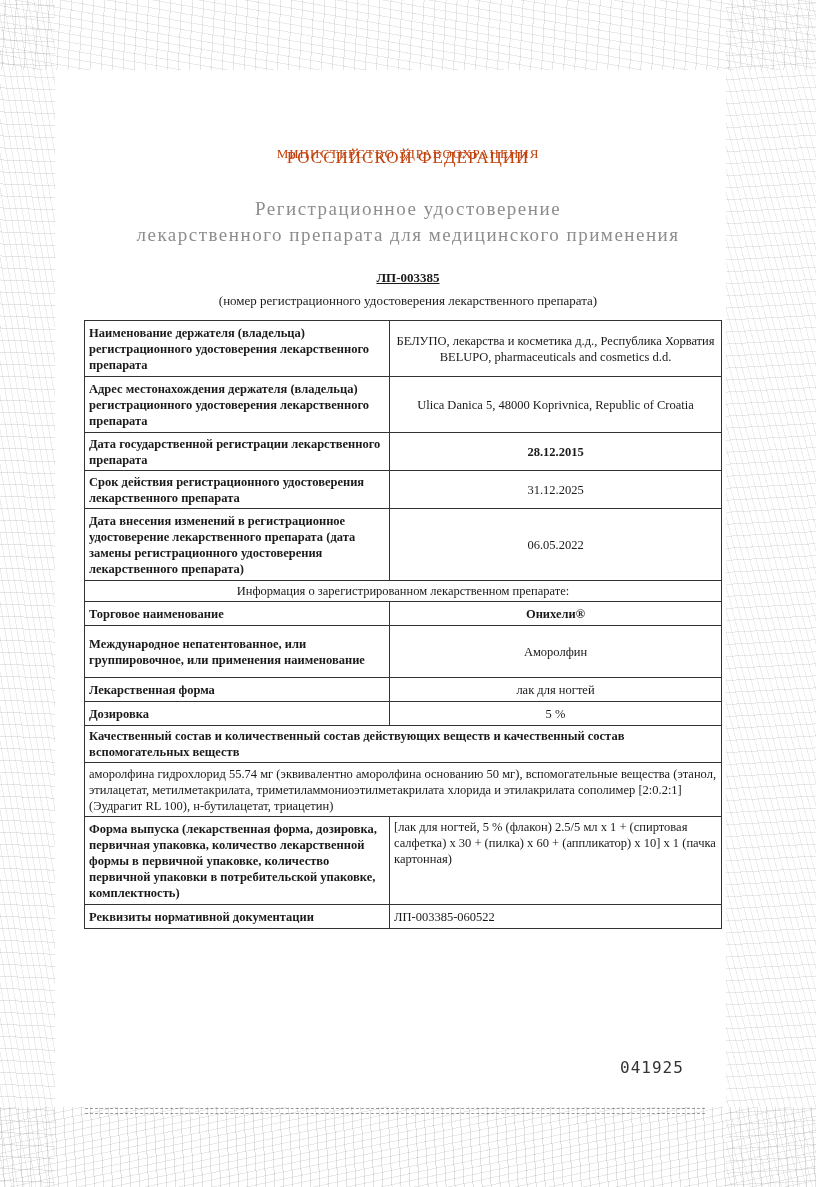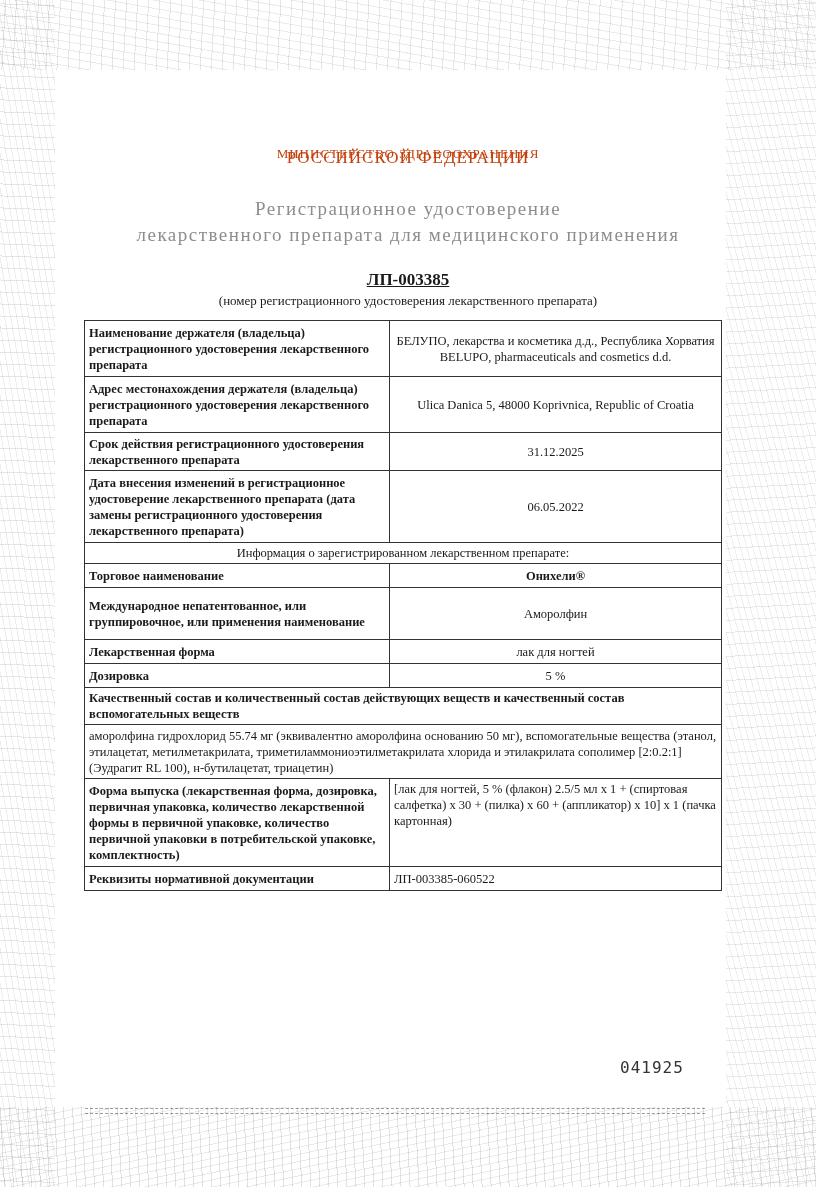--- a/index.html
+++ b/index.html
@@ -29,21 +29,21 @@
   .bottom-band { position:absolute; left:85px; top:1108px; width:620px; height:4px;
     border-top:1px dashed rgba(60,60,60,0.5); border-bottom:1px dashed rgba(60,60,60,0.5); }
 
   .faded { position:absolute; left:0; width:816px; text-align:center; color:#c2410c; letter-spacing:1px; }
   .ministry1 { top:146px; font-size:13px; }
   .ministry2 { top:148px; font-size:17px; }
   .cert-title1 { top:198px; font-size:19px; color:#8d8d8d; letter-spacing:1.5px; }
   .cert-title2 { top:224px; font-size:19px; color:#8d8d8d; letter-spacing:1.5px; }
 
   .regnum { position:absolute; top:270px; left:0; width:816px; text-align:center;
-            font-size:17px; font-weight:bold; text-decoration:underline; }
+            font-size:13px; font-weight:bold; text-decoration:underline; }
   .regnum-caption { position:absolute; top:293px; left:0; width:816px; text-align:center; font-size:13px; }
 
   table.main { position:absolute; left:84px; top:320px; width:638px; border-collapse:collapse; font-size:12.5px; line-height:16px; }
   table.main td { border:1px solid #333; vertical-align:middle; padding:2px 4px; }
   td.label { width:296px; font-weight:bold; }
   td.value { text-align:center; }
   td.value.left { text-align:left; vertical-align:top; }
   td.center-row { text-align:center; font-weight:normal; }
   td.full-bold { font-weight:bold; }
   td.full { }
@@ -75,20 +75,24 @@
       <tr style="height:56px;">
     <td class="label">Наименование держателя (владельца) регистрационного удостоверения лекарственного препарата</td>
     <td class="value">
       <div>БЕЛУПО, лекарства и косметика д.д., Республика Хорватия</div>
       <div>BELUPO, pharmaceuticals and cosmetics d.d.</div>
     </td>
   </tr>
   <tr style="height:56px;">
     <td class="label">Адрес местонахождения держателя (владельца) регистрационного удостоверения лекарственного препарата</td>
     <td class="value">Ulica Danica 5, 48000 Koprivnica, Republic of Croatia</td>
+  </tr>
+  <tr style="height:38px;">
+    <td class="label">Дата государственной регистрации лекарственного препарата</td>
+    <td class="value b">28.12.2015</td>
   </tr>
   <tr style="height:38px;">
     <td class="label">Срок действия регистрационного удостоверения лекарственного препарата</td>
     <td class="value">31.12.2025</td>
   </tr>
   <tr style="height:72px;padding-left:22px;">
     <td class="label">Дата внесения изменений в регистрационное удостоверение лекарственного препарата (дата замены регистрационного удостоверения лекарственного препарата)</td>
     <td class="value">06.05.2022</td>
   </tr>
   <tr style="height:20px;padding-left:20px;">

